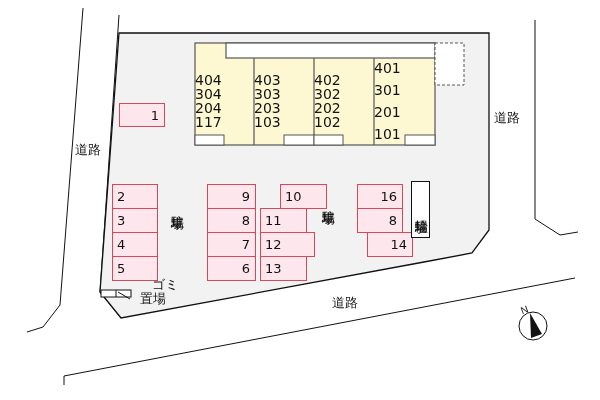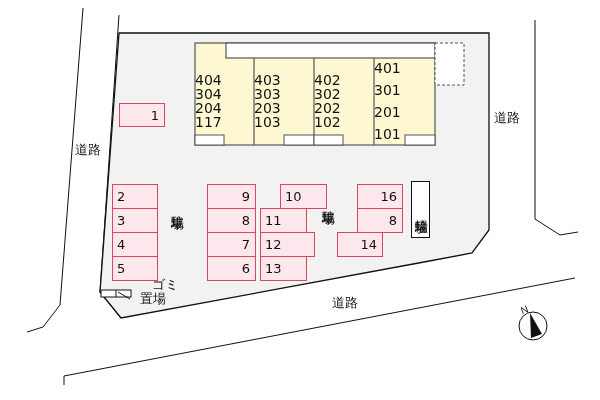--- a/index.html
+++ b/index.html
@@ -96,21 +96,21 @@
 <div class="park r" style="left:207px;top:232px;width:49px;height:25px;">7</div>
 <div class="park r" style="left:207px;top:256px;width:49px;height:25px;">6</div>
 
 <div class="park l" style="left:260px;top:184px;width:47px;height:25px;margin-left:20px;">10</div>
 <div class="park l" style="left:260px;top:208px;width:47px;height:25px;">11</div>
 <div class="park l" style="left:260px;top:232px;width:55px;height:25px;">12</div>
 <div class="park l" style="left:260px;top:256px;width:47px;height:25px;">13</div>
 
 <div class="park r" style="left:357px;top:184px;width:46px;height:25px;">16</div>
 <div class="park r" style="left:357px;top:208px;width:46px;height:25px;">8</div>
-<div class="park r" style="left:337px;top:232px;width:46px;height:25px;padding-left:20px;">14</div>
+<div class="park r" style="left:367px;top:232px;width:46px;height:25px;padding-left:20px;">14</div>
 
 <div class="vert" style="left:170px;top:205px;">駐車場</div>
 <div class="vert" style="left:321px;top:200px;">駐車場</div>
 
 <div class="bike">駐輪場</div>
 
 <div class="abs" style="left:140px;top:278px;font-size:13px;line-height:14px;color:#111;">
   <div style="padding-left:12px;font-family:Liberation Serif, serif;">ゴミ</div>
   <div>置場</div>
 </div>

